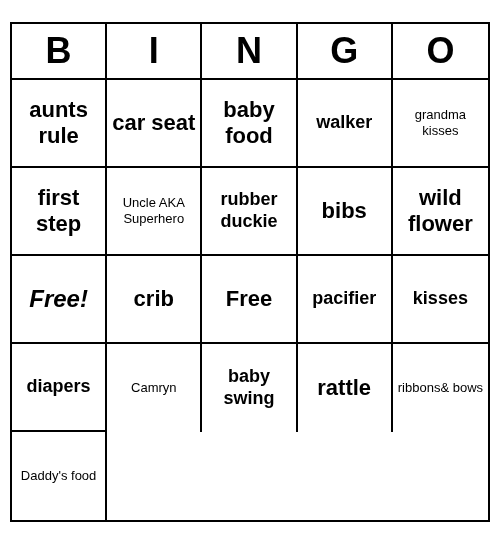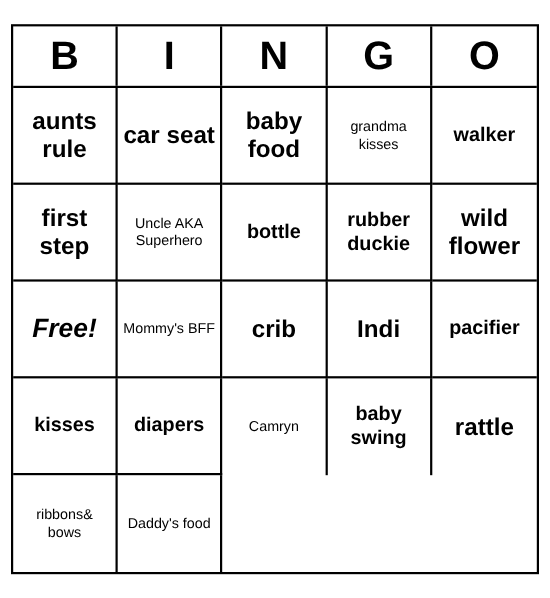--- a/index.html
+++ b/index.html
@@ -88,51 +88,48 @@
   <div class="bingo-cell">
         <span class="cell-large">aunts rule</span>
       </div>
       <div class="bingo-cell">
         <span class="cell-large">car seat</span>
       </div>
       <div class="bingo-cell">
         <span class="cell-large">baby food</span>
       </div>
       <div class="bingo-cell">
-        <span class="cell-small">grandma kisses</span>
+        <span class="cell-medium">walker</span>
       </div>
       <div class="bingo-cell">
-        <span class="cell-medium">walker</span>
+        <span class="cell-small">grandma kisses</span>
       </div>
       <div class="bingo-cell">
         <span class="cell-large">first step</span>
       </div>
       <div class="bingo-cell">
         <span class="cell-small">Uncle AKA Superhero</span>
       </div>
       <div class="bingo-cell">
-        <span class="cell-medium">bottle</span>
+        <span class="cell-medium">rubber duckie</span>
       </div>
       <div class="bingo-cell">
-        <span class="cell-medium">rubber duckie</span>
+        <span class="cell-large">bibs</span>
       </div>
       <div class="bingo-cell">
         <span class="cell-large">wild flower</span>
       </div>
       <div class="bingo-cell">
         <span class="cell-free">Free!</span>
       </div>
       <div class="bingo-cell">
-        <span class="cell-small">Mommy's BFF</span>
-      </div>
-      <div class="bingo-cell">
         <span class="cell-large">crib</span>
       </div>
       <div class="bingo-cell">
-        <span class="cell-large">Indi</span>
+        <span class="cell-large">Free</span>
       </div>
       <div class="bingo-cell">
         <span class="cell-medium">pacifier</span>
       </div>
       <div class="bingo-cell">
         <span class="cell-medium">kisses</span>
       </div>
       <div class="bingo-cell">
         <span class="cell-medium">diapers</span>
       </div>

